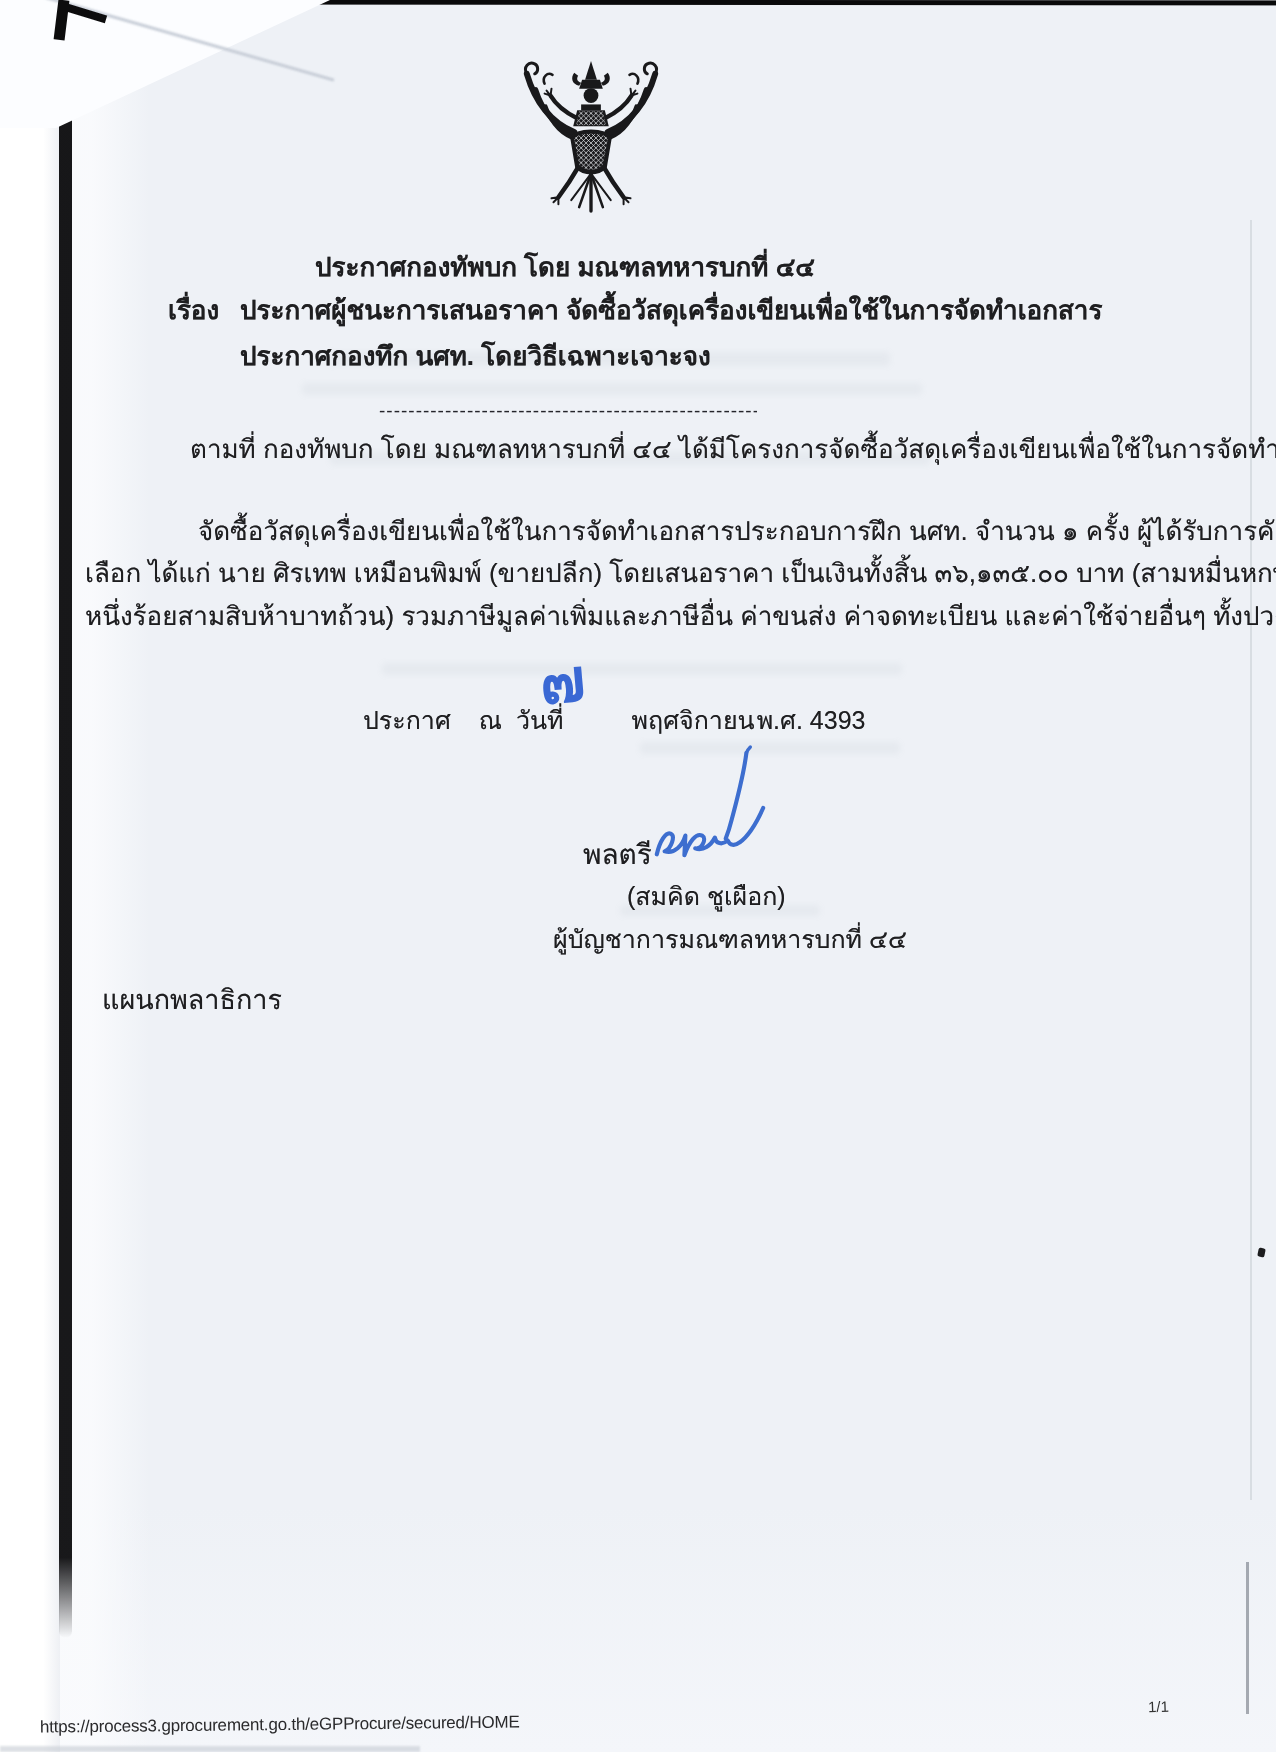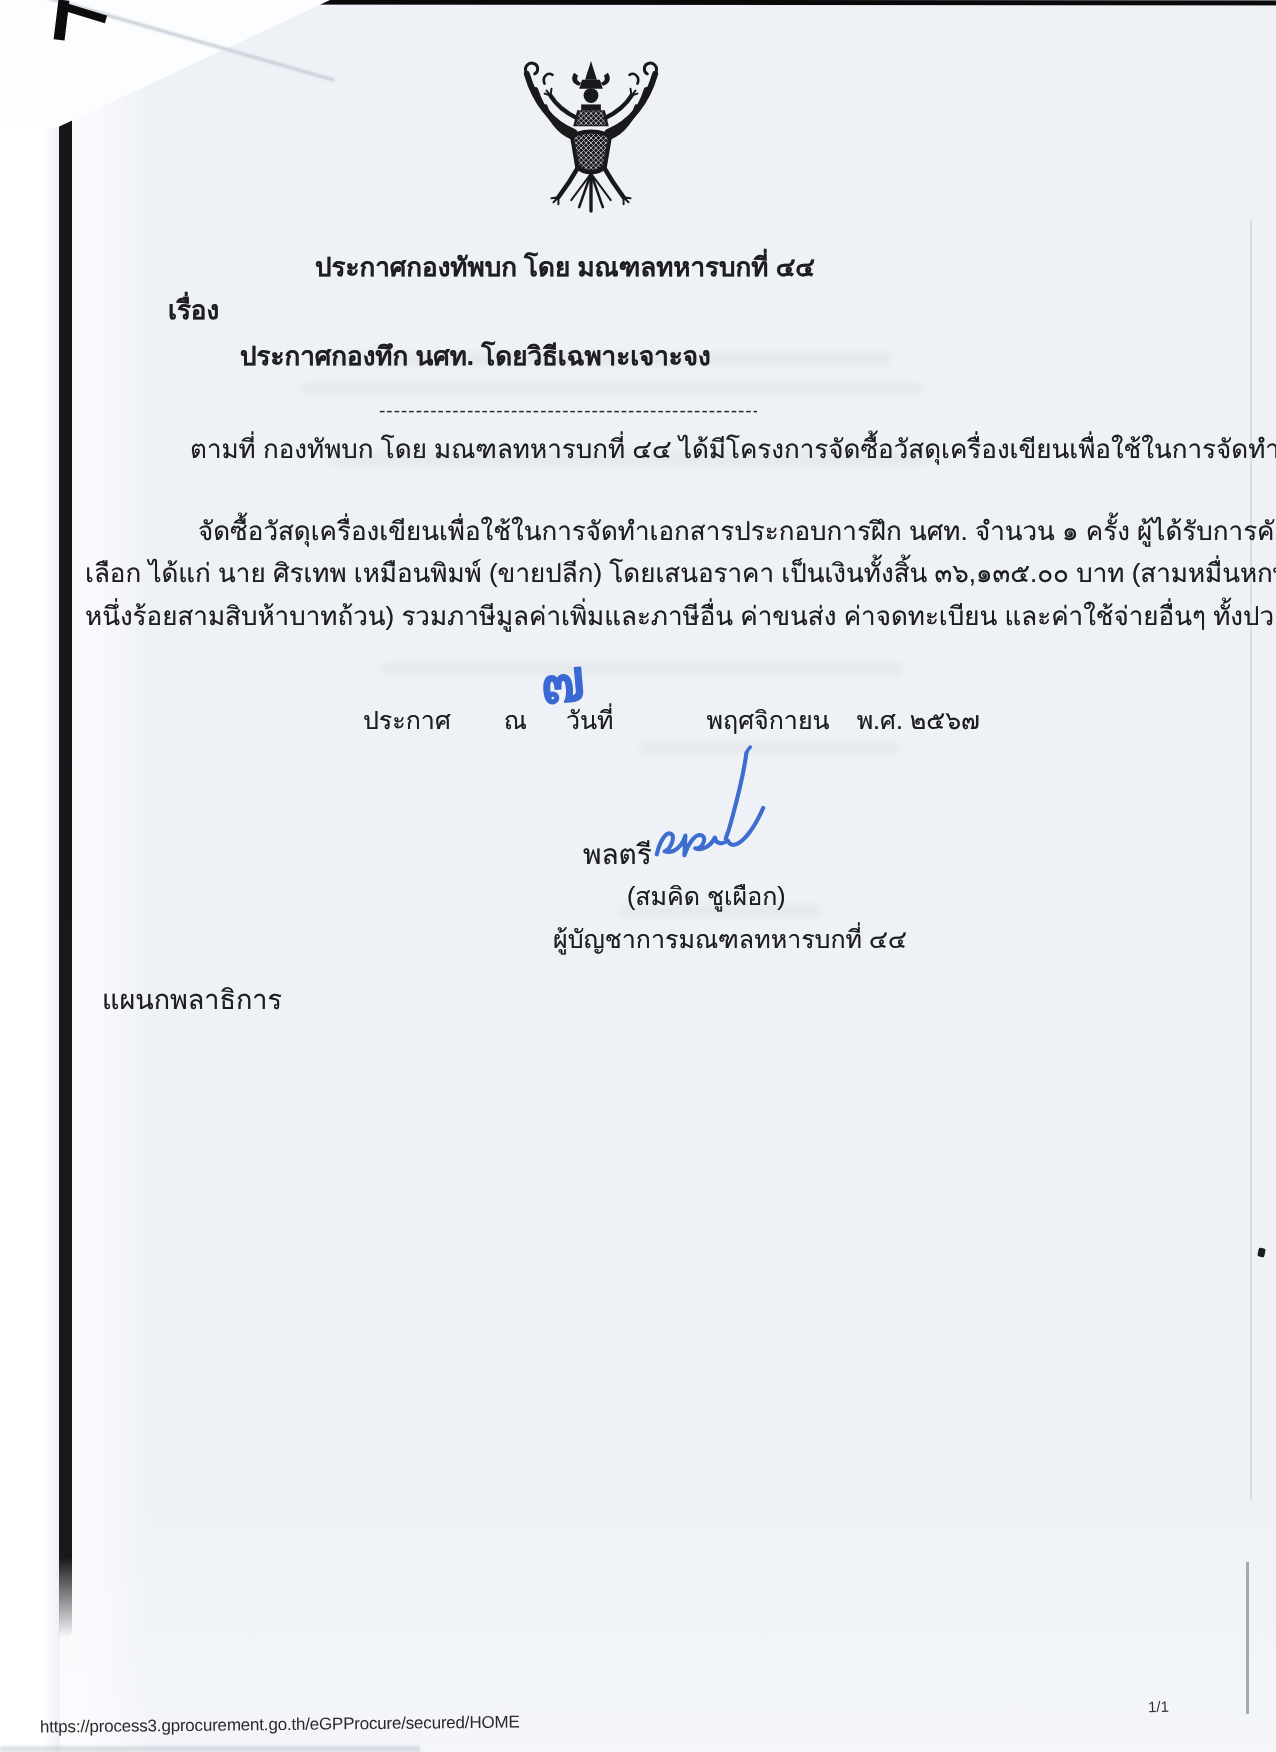--- a/index.html
+++ b/index.html
@@ -49,21 +49,21 @@
   .subj-label{left:168px;top:293px;}
   .subj1{left:240px;top:293px;}
   .subj2{left:240px;top:339px;}
   .divider{left:379px;top:394px;width:378px;overflow:hidden;font-size:19px;letter-spacing:1px;
     color:#24242a;text-shadow:none;}
   .p1a{left:190px;top:432px;}
   .p1b{left:85px;top:473px;}
   .p2a{left:198px;top:514px;}
   .p2b{left:85px;top:556px;}
   .p2c{left:85px;top:599px;}
-  .date-row{left:363px;top:703px;display:flex;align-items:flex-start;font-size:25px;gap:25px;}
+  .date-row{left:363px;top:703px;display:flex;align-items:flex-start;font-size:25px;}
   .date-row .w1{margin-right:28px;} .date-row .w2{margin-right:14px;}
   .date-row .w3{margin-right:68px;} .date-row .w4{margin-right:2px;}
   .hand-day{left:540px;top:652px;font-size:60px;line-height:1;color:#3a68d4;
     transform:rotate(-5deg);font-weight:600;text-shadow:none;}
   .sig{position:absolute;left:645px;top:742px;width:128px;height:132px;}
   .rank{left:583px;top:838px;font-size:28px;}
   .sname{left:627px;top:879px;font-size:25px;}
   .spos{left:553px;top:922px;font-size:25px;}
   .dept{left:102px;top:983px;font-size:27px;}
   .url{left:40px;top:1708px;font-size:17px;color:#2a2a2c;transform:rotate(-0.6deg);
@@ -135,34 +135,35 @@
       <path d="M70,46 h20 v6 h-20 z"></path>
       <path d="M66,52 h28 l4,16 h-36 z"></path>
     </g>
     <path d="M68,53 h24 l3,14 h-30 z" fill="url(#hx)"></path>
     <path d="M60,80 C62,70 98,70 100,80 L95,110 C87,118 73,118 65,110 Z" fill="#19191b" stroke="#19191b" stroke-width="2"></path>
     <path d="M63,81 C65,74 95,74 97,81 L92,107 C86,114 74,114 68,107 Z" fill="url(#hx)"></path>
   </svg>
 
   <div class="txt b t1">ประกาศกองทัพบก โดย มณฑลทหารบกที่ ๔๔</div>
   <div class="txt b subj-label">เรื่อง</div>
+  <div class="txt b subj1">ประกาศผู้ชนะการเสนอราคา จัดซื้อวัสดุเครื่องเขียนเพื่อใช้ในการจัดทำเอกสาร</div>
   <div class="txt b subj2">ประกาศกองทึก นศท. โดยวิธีเฉพาะเจาะจง</div>
   <div class="txt divider">--------------------------------------------------------------------------------</div>
 
   <div class="txt p1a">ตามที่ กองทัพบก โดย มณฑลทหารบกที่ ๔๔ ได้มีโครงการจัดซื้อวัสดุเครื่องเขียนเพื่อใช้ในการจัดทำ</div>
   <div class="txt p2a">จัดซื้อวัสดุเครื่องเขียนเพื่อใช้ในการจัดทำเอกสารประกอบการฝึก นศท. จำนวน ๑ ครั้ง ผู้ได้รับการคัด</div>
   <div class="txt p2b">เลือก ได้แก่ นาย ศิรเทพ เหมือนพิมพ์ (ขายปลีก) โดยเสนอราคา เป็นเงินทั้งสิ้น ๓๖,๑๓๕.๐๐ บาท (สามหมื่นหกพัน</div>
   <div class="txt p2c">หนึ่งร้อยสามสิบห้าบาทถ้วน) รวมภาษีมูลค่าเพิ่มและภาษีอื่น ค่าขนส่ง ค่าจดทะเบียน และค่าใช้จ่ายอื่นๆ ทั้งปวง</div>
 
   <div class="txt date-row">
     <span class="w1">ประกาศ</span>
     <span class="w2">ณ</span>
     <span class="w3">วันที่</span>
     <span class="w4">พฤศจิกายน</span>
-    <span>พ.ศ. ๒๕๖๗</span>
+    <span>พ.ศ. 4393</span>
   </div>
   <div class="txt hand-day">๗</div>
 
   <svg class="sig" viewBox="0 0 130 132">
     <g fill="none" stroke="#2f63cc" stroke-width="4.2" stroke-linecap="round" stroke-linejoin="round" opacity="0.92">
       <path d="M103,10 C101,26 95,52 88,78 C86,86 84,92 82,97"></path>
       <path d="M103,10 C104,7 106,5 107,4" stroke-width="3.4"></path>
       <path d="M12,113 C15,100 21,90 26,92 C31,94 27,107 20,110 C30,113 38,104 41,94 L40,114 C45,100 52,91 58,94 C63,97 58,108 51,107 C59,110 67,104 71,96 C72,102 78,104 84,99 C86,104 91,105 96,101 C103,96 112,84 120,66"></path>
     </g>
   </svg>

